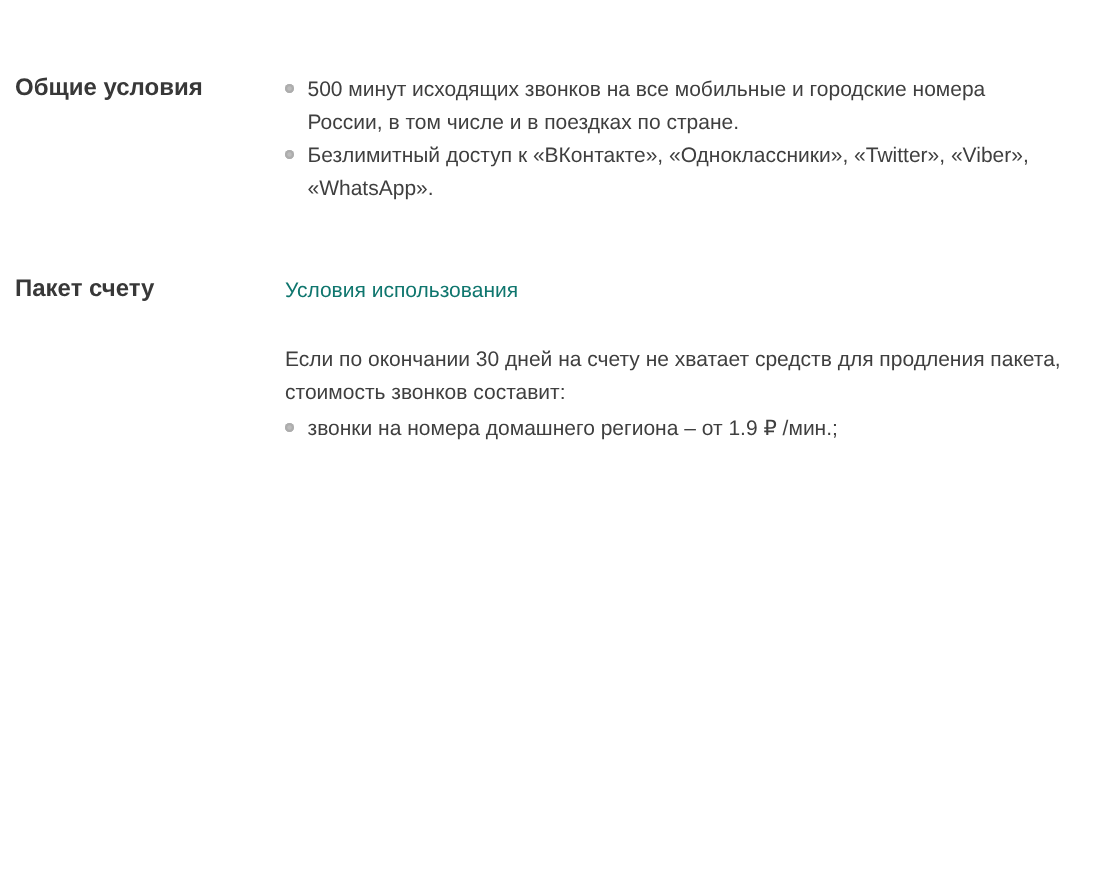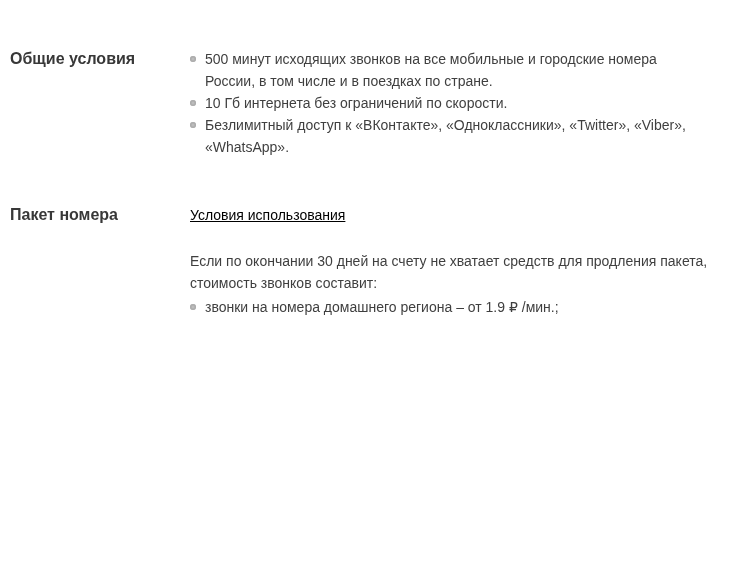--- a/index.html
+++ b/index.html
@@ -43,22 +43,21 @@
   }
   .content p + p,
   .content p + ul,
   .content ul + p {
     margin-top: 24px;
   }
   .content p.tight + ul {
     margin-top: 2px;
   }
   .muted {
-    color: #000000;
-    text-decoration: underline;
+    color: #0f766e;
   }
   ul.bullets {
     list-style: none;
     margin: 0;
     padding: 0;
   }
   ul.bullets li {
     display: flex;
     align-items: flex-start;
     margin: 0;
@@ -85,33 +84,29 @@
     <h3 class="side-label">Общие условия</h3>
     <div class="content">
       <ul class="bullets">
         <li>
           <span class="dot"></span>
           <span class="li-text">500 минут исходящих звонков на все мобильные и городские номера
 России, в том числе и в поездках по стране.</span>
         </li>
         <li>
           <span class="dot"></span>
-          <span class="li-text">10 Гб интернета без ограничений по скорости.</span>
-        </li>
-        <li>
-          <span class="dot"></span>
           <span class="li-text">Безлимитный доступ к «ВКонтакте», «Одноклассники», «Twitter», «Viber»,
 «WhatsApp».</span>
         </li>
       </ul>
     </div>
   </section>
 
   <section class="row">
-    <h3 class="side-label">Пакет номера</h3>
+    <h3 class="side-label">Пакет счету</h3>
     <div class="content">
       <p class="muted">Условия использования</p>
       <p class="tight">Если по окончании 30 дней на счету не хватает средств для продления пакета,
 стоимость звонков составит:</p>
       <ul class="bullets">
         <li>
           <span class="dot"></span>
           <span class="li-text">звонки на номера домашнего региона – от 1.9 ₽ /мин.;</span>
         </li>
 

